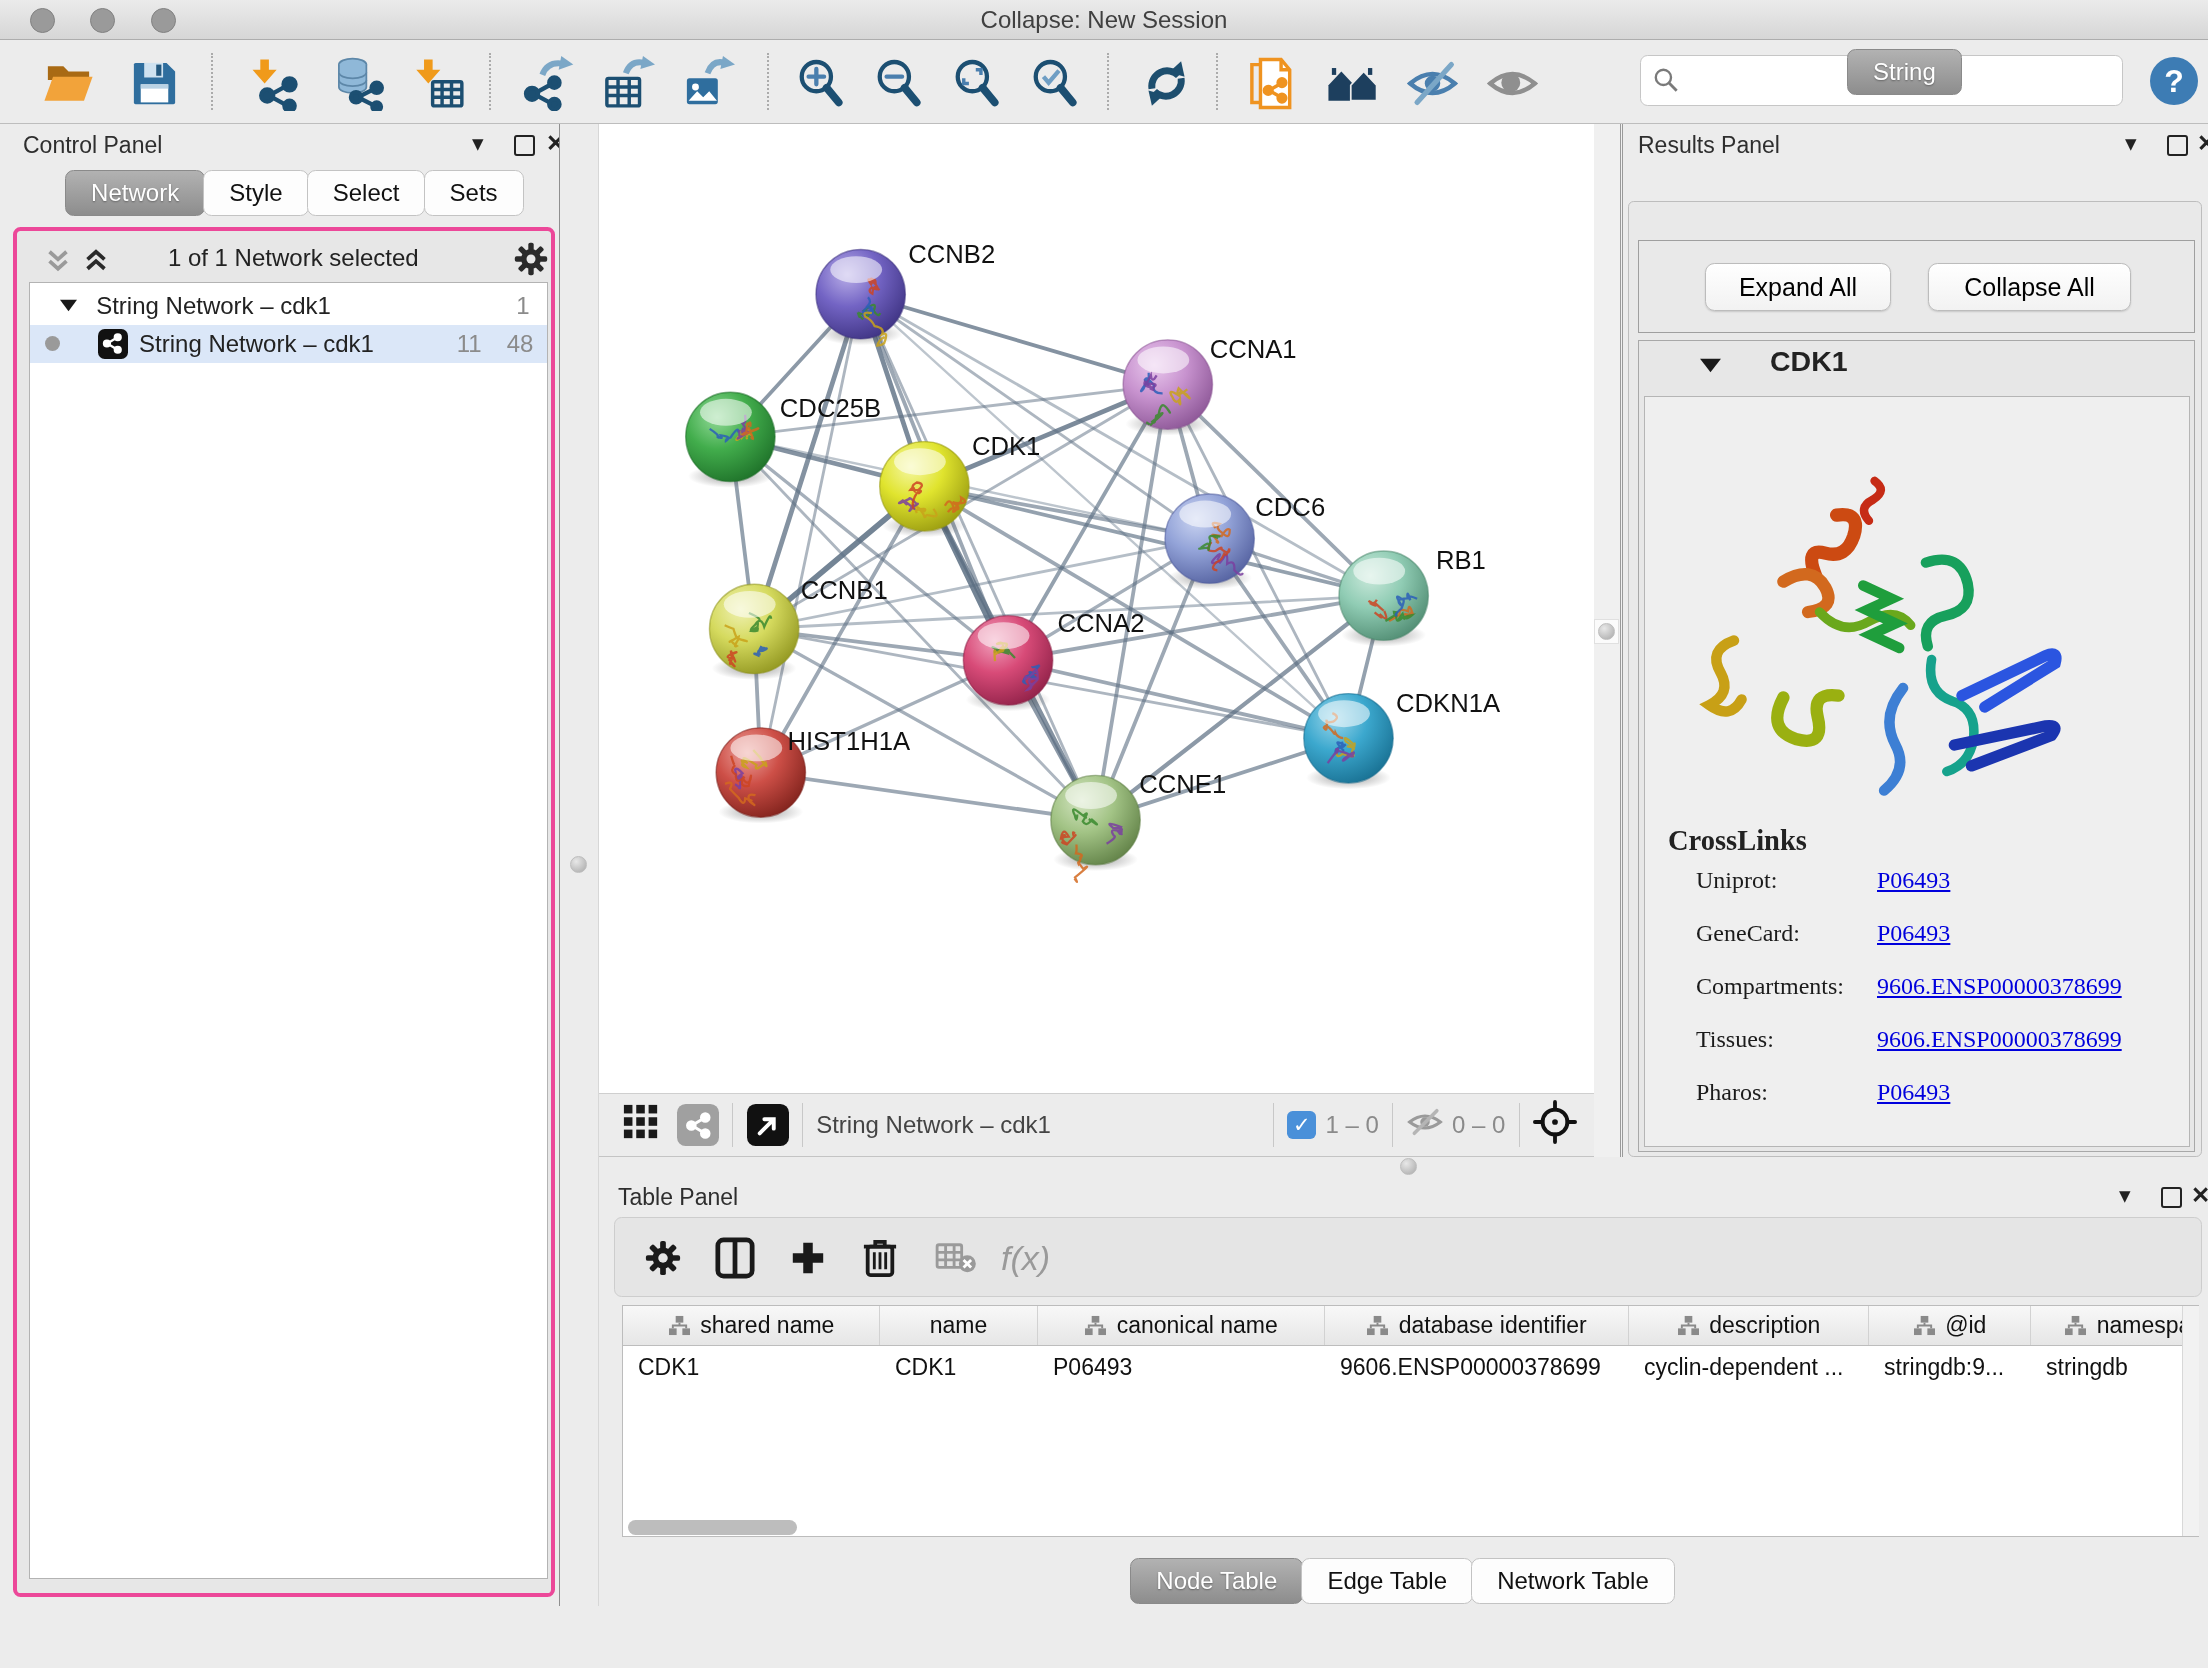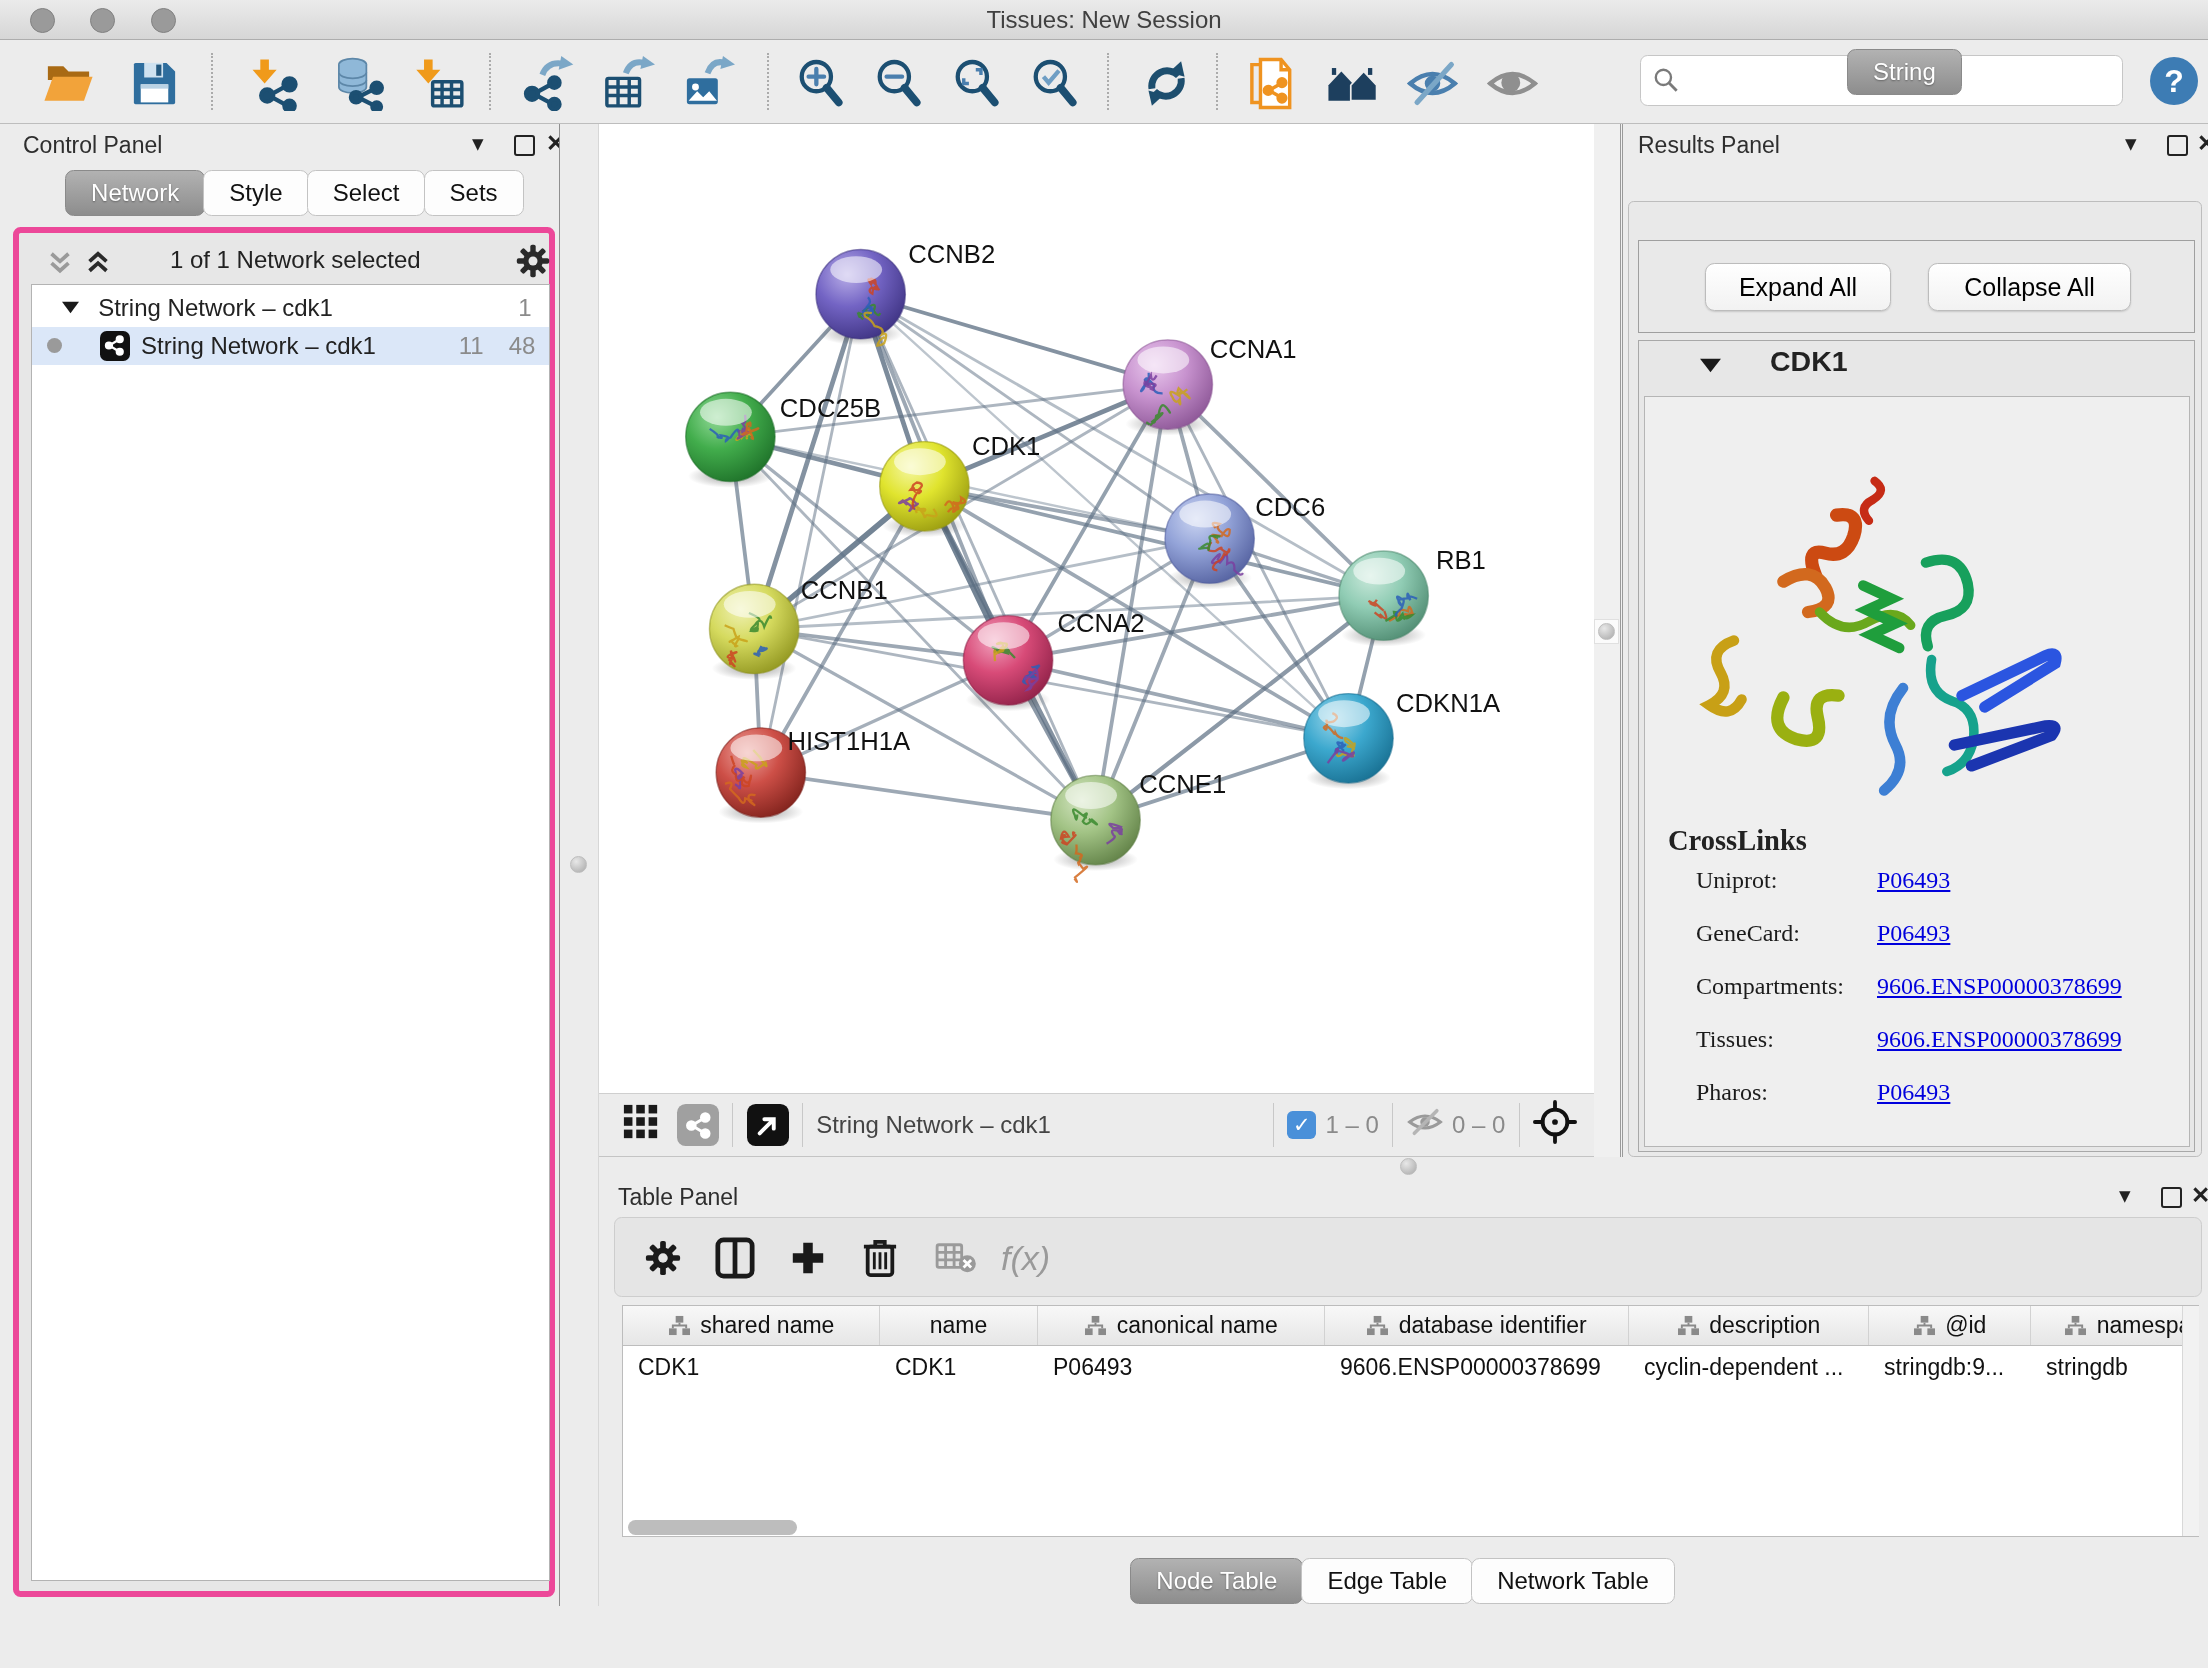--- a/index.html
+++ b/index.html
@@ -31,21 +31,21 @@
   .panelicon{font-size:23px;color:#222;cursor:pointer;}
   .sqicon{width:21px;height:21px;border:2.9px solid #222;border-radius:2.9px;cursor:pointer;}
   .tabbtn{height:46px;border:1px solid #c3c3c3;background:#fdfdfd;border-radius:8.6px;color:#111;
           font-size:24px;display:inline-flex;align-items:center;justify-content:center;
           padding:0 25px;margin-left:-1.9px;cursor:pointer;}
   .tabbtn.sel{background:linear-gradient(#b2b2b2,#8d8d8d);color:#fff;border-color:#8a8a8a;
               text-shadow:0 1px 1.9px rgba(0,0,0,.35);}
 
   
   .cp{left:0;top:124px;width:559px;height:1482px;background:#ececec;}
-  .cp-container{left:13.3px;top:226px;width:542px;height:1370px;background:#e7e7e7;border:6px solid #ec4899;
+  .cp-container{left:13.3px;top:226px;width:542px;height:1370px;background:#e7e7e7;border:4px solid #ec4899;
                 border-radius:7.6px;}
   .cp-list{left:25px;top:278px;width:525px;height:1297px;background:#fff;border:1px solid #b3b3b3;}
   .treerow{position:relative;width:100%;height:38px;display:flex;align-items:center;font-size:24px;}
   .treerow.sel{background:#dbe7f8;}
   .cnt{color:#8b8b8b;}
 
   
   .gutterL{left:559px;top:124px;width:40px;height:1482px;background:#ececec;
            border-left:1.9px solid #8f8f8f;border-right:1px solid #d7d7d7;}
   .gutterR{left:1594px;top:124px;width:28.5px;height:1033px;background:#f0f0f0;
@@ -105,21 +105,21 @@
 </style>
 </head>
 <body>
 
 <div class="window">
 
   <div class="abs titlebar">
     <span class="abs tlight" style="left:29.5px"></span>
     <span class="abs tlight" style="left:90px"></span>
     <span class="abs tlight" style="left:151px"></span>
-    <div class="abs wintitle">Tissues: New Session</div>
+    <div class="abs wintitle">Collapse: New Session</div>
   </div>
 
   <div class="abs toolbar">
     <span class="abs tb" style="left:38px">
       <svg viewBox="0 0 64 64">
           <path d="M8 12h18l6 6h24v10H8z" fill="#a96a14"></path>
           <path d="M14 24h46l-10 28H4z" fill="#f2a33a"></path>
         </svg>
     </span>
     <span class="abs tb" style="left:124px">

